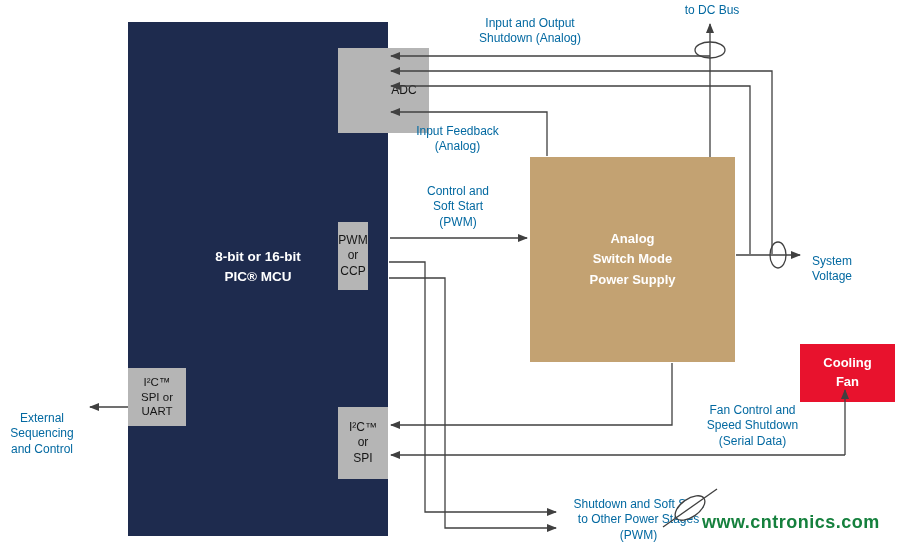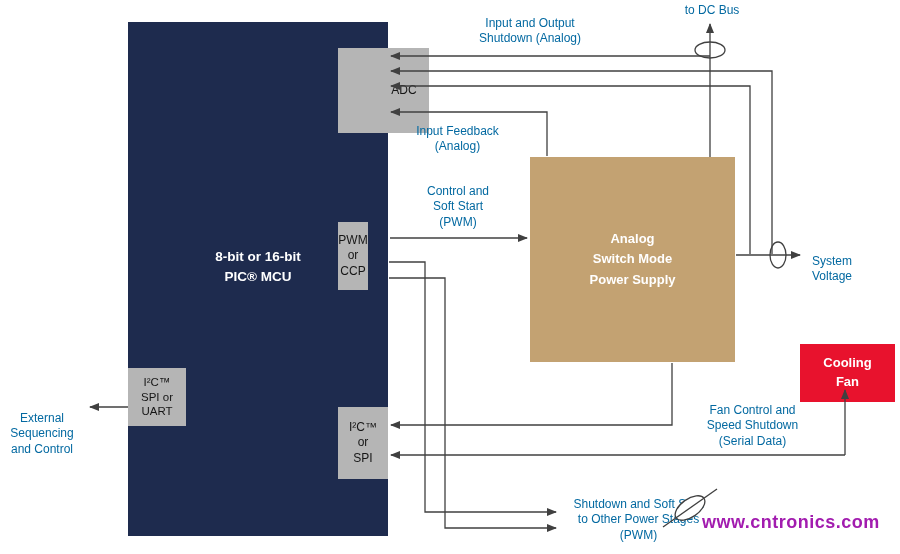--- a/index.html
+++ b/index.html
@@ -64,21 +64,21 @@
     top: 0;
     z-index: 10;
     pointer-events: none;
   }
   #watermark {
     position: absolute;
     left: 702px;
     top: 512px;
     font-size: 18px;
     font-weight: bold;
-    color: #a21caf;
+    color: #15803d;
     letter-spacing: 0.5px;
     z-index: 11;
   }
 </style>
 </head>
 <body>
 
 <div id="stage">
 
   <div class="block navy" style="left:128px; top:22px; width:260px; height:490px;">

